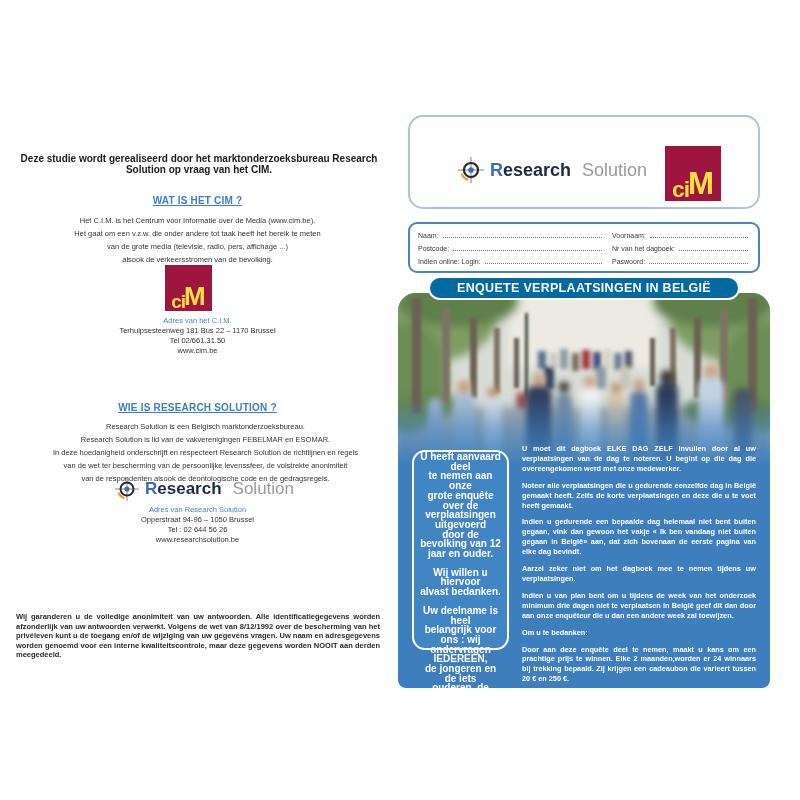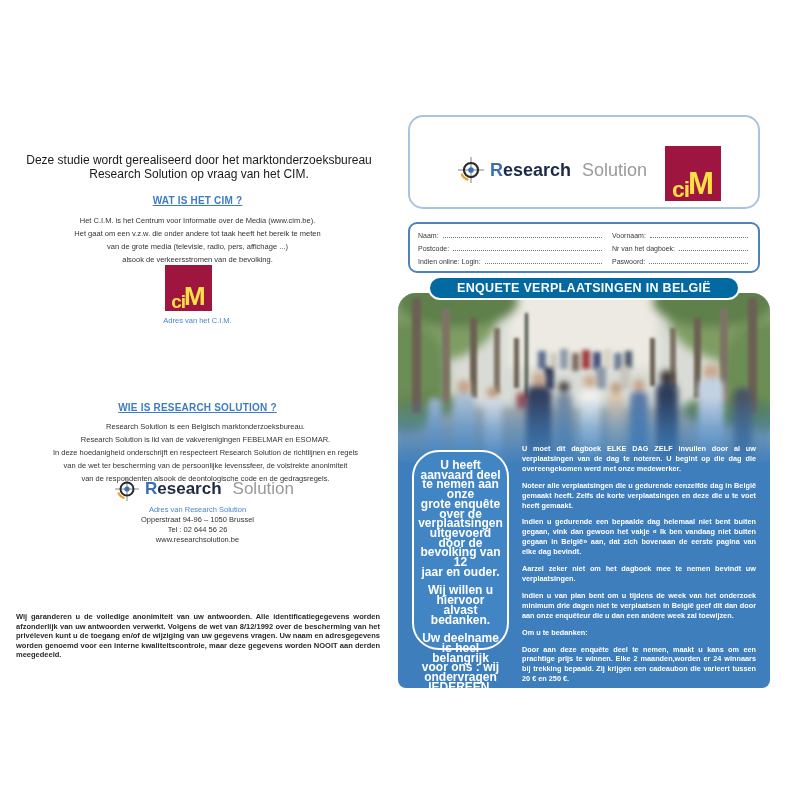--- a/index.html
+++ b/index.html
@@ -4,21 +4,21 @@
 <style>
   html,body{margin:0;padding:0;}
   body{
     width:800px;height:800px;position:relative;background:#ffffff;
     font-family:"Liberation Sans", sans-serif;color:#222;overflow:hidden;
   }
   .abs{position:absolute;}
   .prewrap{white-space:pre-line;}
 
   
-  .lp-intro{left:10px;top:153px;width:378px;text-align:center;font-size:12px;font-weight:normal;color:#1a1a1a;}
+  .lp-intro{left:10px;top:153px;width:378px;text-align:center;font-size:10px;font-weight:bold;color:#1a1a1a;}
   .lp-head{width:395px;text-align:center;font-size:10px;font-weight:bold;color:#3d7cc4;text-decoration:underline;letter-spacing:.2px;}
   .lp-head.cim{left:0;top:195px;}
   .lp-head.rs{left:0;top:402px;}
   .lp-body{width:395px;left:0;text-align:center;font-size:7.5px;line-height:13px;color:#333;}
   .lp-body.cim{top:214px;}
   .lp-body.rs{top:420px;padding-left:8px;}
   .addr-title{color:#4a86c8;}
   .lp-addr{width:395px;left:0;text-align:center;font-size:7.5px;line-height:10px;color:#333;}
   .lp-addr.cim{top:316px;}
   .lp-addr.rs{top:505px;}
@@ -45,22 +45,22 @@
     display:grid;grid-template-columns:186px 1fr;column-gap:8px;row-gap:4px;align-content:center;padding:5px 8px;font-size:7px;color:#3a3a3a;}
   .ffield{display:flex;align-items:flex-end;}
   .ffield .flabel{white-space:nowrap;}
   .dotline{flex:1;border-bottom:1.3px dotted #777;margin:0 2px 1px 4px;height:7px;}
   .banner{left:428px;top:276px;width:312px;height:24px;background:#0369a1;border:2px solid #ffffff;border-radius:12px;box-sizing:border-box;
     color:#fff;font-weight:bold;font-size:12.5px;letter-spacing:.3px;display:flex;align-items:center;justify-content:center;z-index:5;}
   .leaflet{left:398px;top:293px;width:372px;height:395px;background:#3e7ebc;border-radius:18px 18px 8px 8px;overflow:hidden;}
   .photo{left:0;top:0;width:372px;height:170px;}
   .photo svg{display:block;width:372px;height:170px;}
   .photo-fade{left:0;top:104px;width:372px;height:68px;background:linear-gradient(rgba(62,126,188,0) 0%, rgba(62,126,188,.55) 45%, #3e7ebc 100%);}
-  .intro-box{left:14px;top:157px;width:97px;height:200px;background:#4285c5;border:2.5px solid #ffffff;border-radius:27px;box-sizing:border-box;
-    color:#fff;text-align:center;font-size:12px;line-height:9.7px;padding:9px 4px;}
+  .intro-box{left:14px;top:157px;width:97px;height:200px;background:#4285c5;border:2.5px solid #ffffff;border-radius:13px;box-sizing:border-box;
+    color:#fff;text-align:center;font-size:10px;line-height:9.7px;padding:0 4px;}
   .intro-box p{margin:0 0 9px 0;font-weight:600;}
   .intro-box p.bold{font-weight:800;}
   .right-text{left:124px;top:151px;width:238px;color:#fff;font-size:7.3px;line-height:9.9px;text-align:justify;font-weight:600;}
   .right-text p{margin:0 4px 7px 0;}
   .thanks-head{margin:0;font-weight:800;}
 </style>
 </head>
 <body>
 
 <div class="abs lp-intro">Deze studie wordt gerealiseerd door het marktonderzoeksbureau Research Solution op vraag van het CIM.</div>
@@ -71,20 +71,23 @@
 van de grote media (televisie, radio, pers, affichage ...)
 alsook de verkeersstromen van de bevolking.</div>
 
 <div class="abs cim-logo cim-left">
   <span class="cim-ci">ci</span>
     <span class="cim-m">M</span>
 </div>
 
 <div class="abs lp-addr cim">
   <div class="addr-title">Adres van het C.I.M.</div>
+  <div class="prewrap">Terhulpsesteenweg 181 Bus 22 – 1170 Brussel
+Tel  02/661.31.50
+www.cim.be</div>
 </div>
 
 <div class="abs lp-head rs">WIE IS RESEARCH SOLUTION ?</div>
 <div class="abs lp-body rs prewrap">Research Solution is een Belgisch marktonderzoeksbureau.
 Research Solution is lid van de vakverenigingen  FEBELMAR en ESOMAR.
 In deze hoedanigheid onderschrijft en respecteert Research Solution de richtlijnen en regels
 van de wet ter bescherming van de persoonlijke levenssfeer, de volstrekte anonimiteit
 van de respondenten alsook de deontologische code en de gedragsregels.</div>
 
 <div class="abs rs-logo rs-left">
@@ -259,18 +262,18 @@
 ouderen, de mensen die
 zich vaak verplaatsen en
 deze die weinig buiten
 komen.</p>
   </div>
 
   <div class="abs right-text">
     <p>U moet dit dagboek ELKE DAG ZELF invullen door al uw verplaatsingen van de dag te noteren. U begint op die dag die overeengekomen werd met onze medewerker.</p>
     <p>Noteer alle verplaatsingen die u gedurende eenzelfde dag in België gemaakt heeft. Zelfs de korte verplaatsingen en deze die u te voet heeft gemaakt.</p>
     <p>Indien u gedurende een bepaalde dag helemaal niet bent buiten gegaan, vink dan gewoon het vakje « Ik ben vandaag niet buiten gegaan in België» aan, dat zich bovenaan de eerste pagina van elke dag bevindt.</p>
-    <p>Aarzel zeker niet om het dagboek mee te nemen bevindt uw verplaatsingen.</p>
+    <p>Aarzel zeker niet om het dagboek mee te nemen tijdens uw verplaatsingen.</p>
     <p>Indien u van plan bent om u tijdens de week van het onderzoek  minimum drie dagen niet te verplaatsen in België geef dit dan door aan onze enquêteur die u dan een andere week zal toewijzen.</p>
     <p class="thanks-head">Om u te bedanken:</p>
     <p>Door aan deze enquête deel te nemen, maakt u kans om een prachtige prijs te winnen. Elke 2 maanden,worden er 24 winnaars bij trekking bepaald. Zij krijgen een cadeaubon die varieert tussen 20 € en 250 €.</p>
   </div>
 </div>
 
 </body></html>

